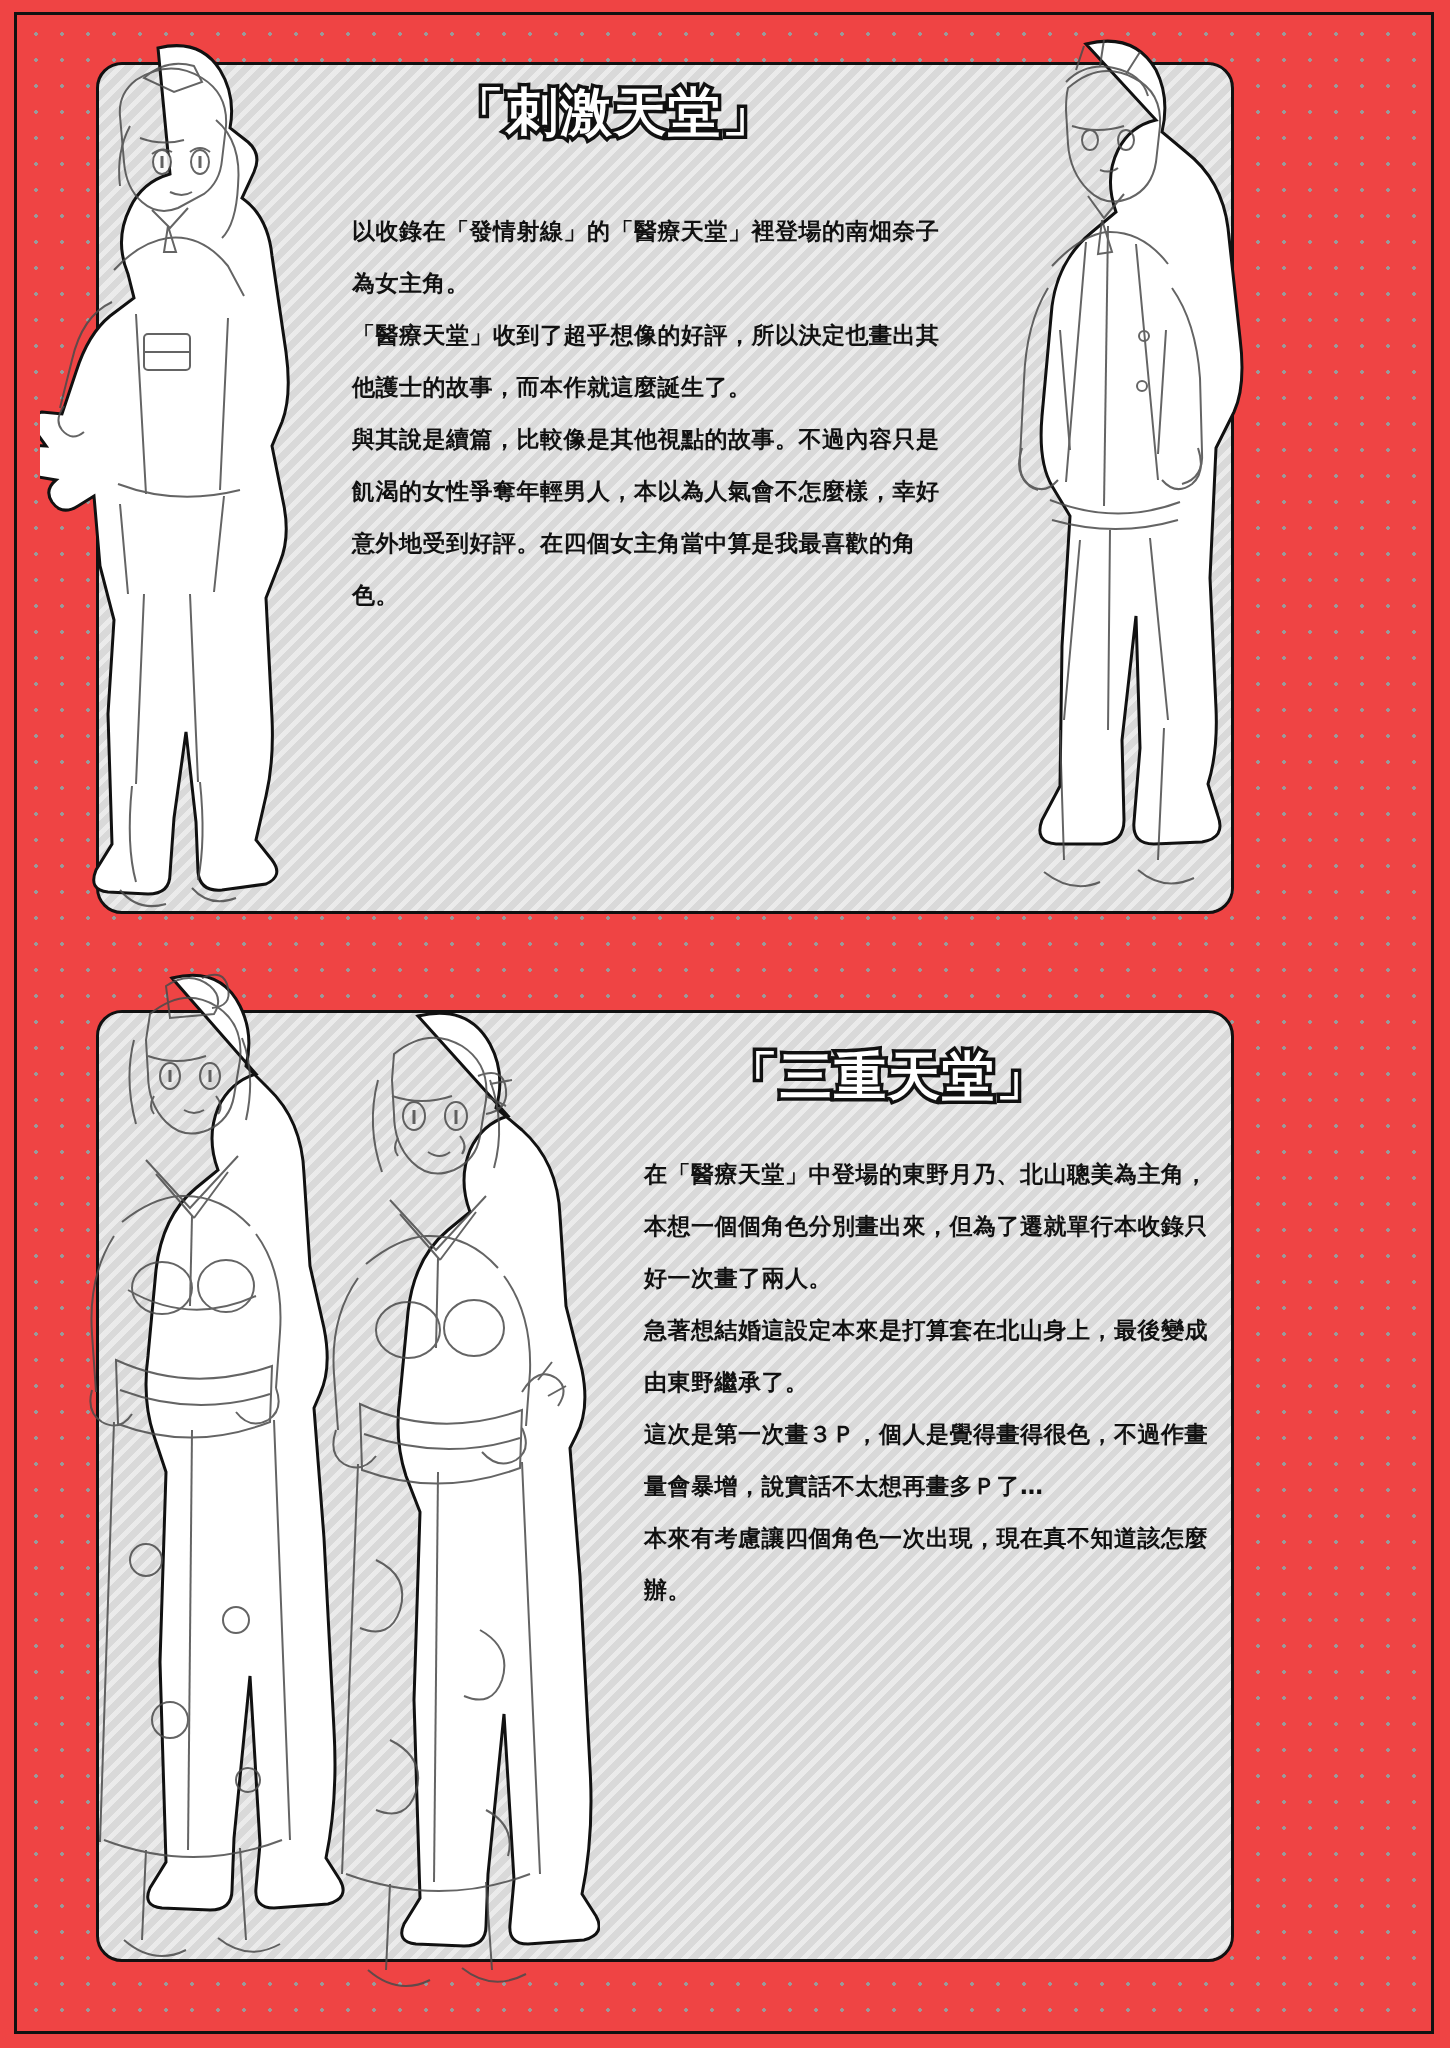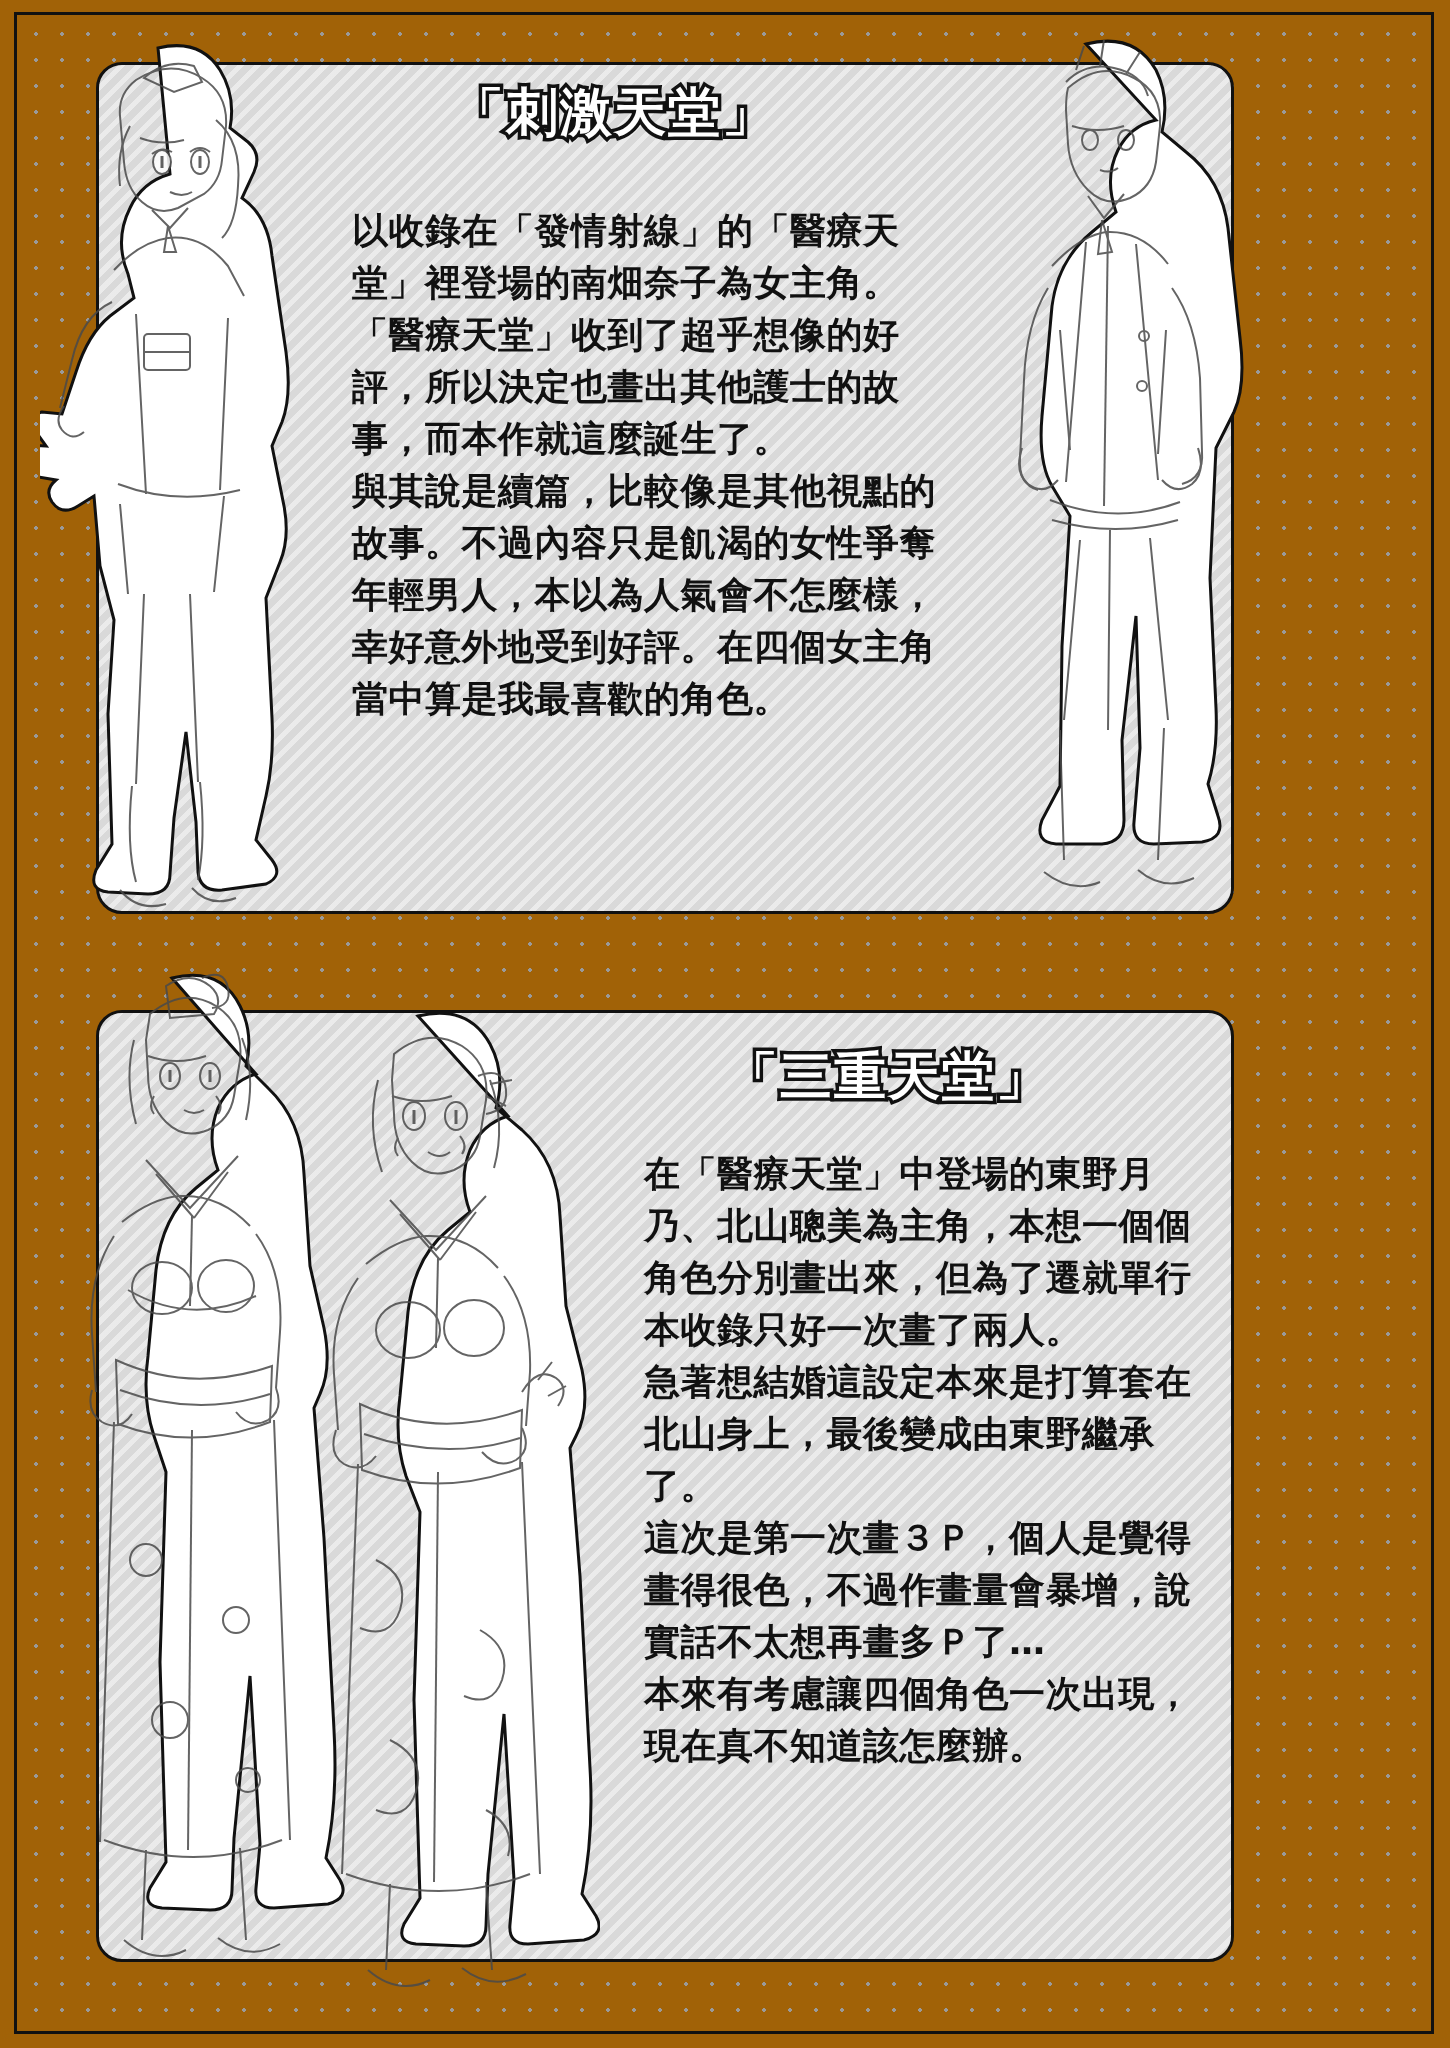--- a/index.html
+++ b/index.html
@@ -14,21 +14,21 @@
     overflow: hidden;
     font-family: "DejaVu Sans", "Liberation Sans", sans-serif;
   }
 
   
   .page {
     position: absolute;
     left: 0; top: 0;
     width: 1450px;
     height: 2048px;
-    background: #a16207;
+    background: #ef4444;
     overflow: hidden;
   }
   .page-border {
     position: absolute;
     left: 14px; top: 12px;
     width: 1420px;
     height: 2022px;
     border: 3px solid #111;
     box-sizing: border-box;
   }
@@ -89,21 +89,21 @@
     z-index: 6;
   }
   #heading-1 { left: 452px; top: 78px; }
   #heading-2 { left: 726px; top: 1030px; margin-top: 12px; }
 
   
   .body-text {
     position: absolute;
     z-index: 6;
     font-family: "DejaVu Sans", "Liberation Sans", sans-serif;
-    font-size: 36px;
+    font-size: 23px;
     line-height: 52px;
     color: #111;
     letter-spacing: 0.5px;
     white-space: pre-line;
     font-weight: 600;
   }
   #text-1 {
     left: 352px; top: 205px;
     width: 600px;
   }

